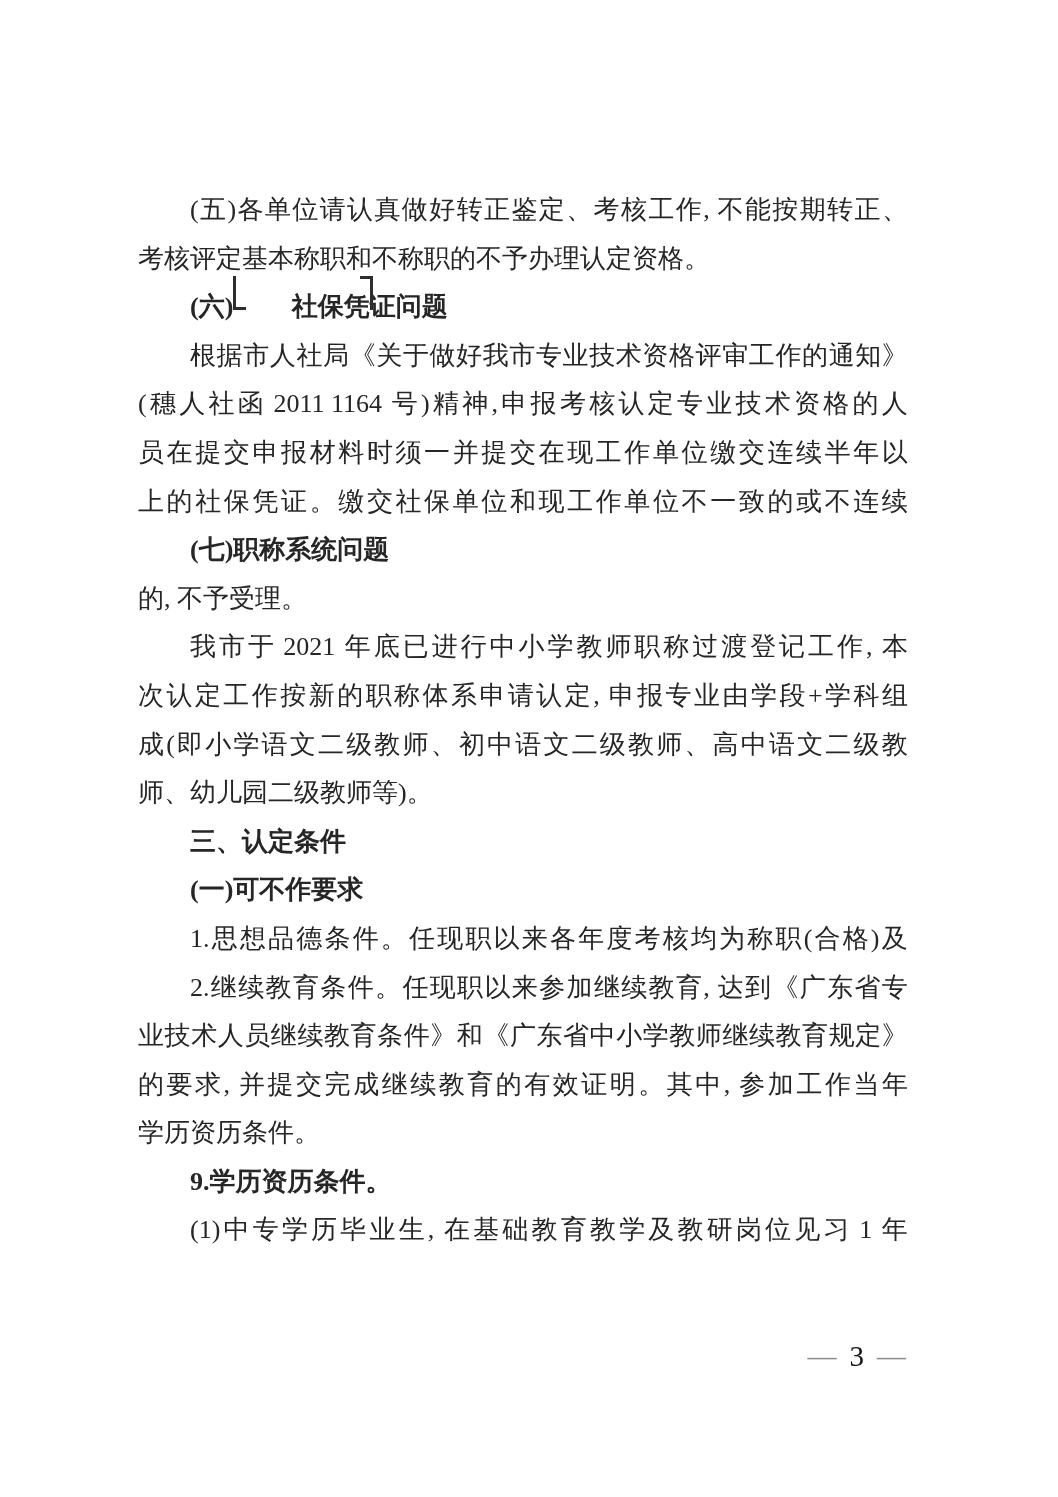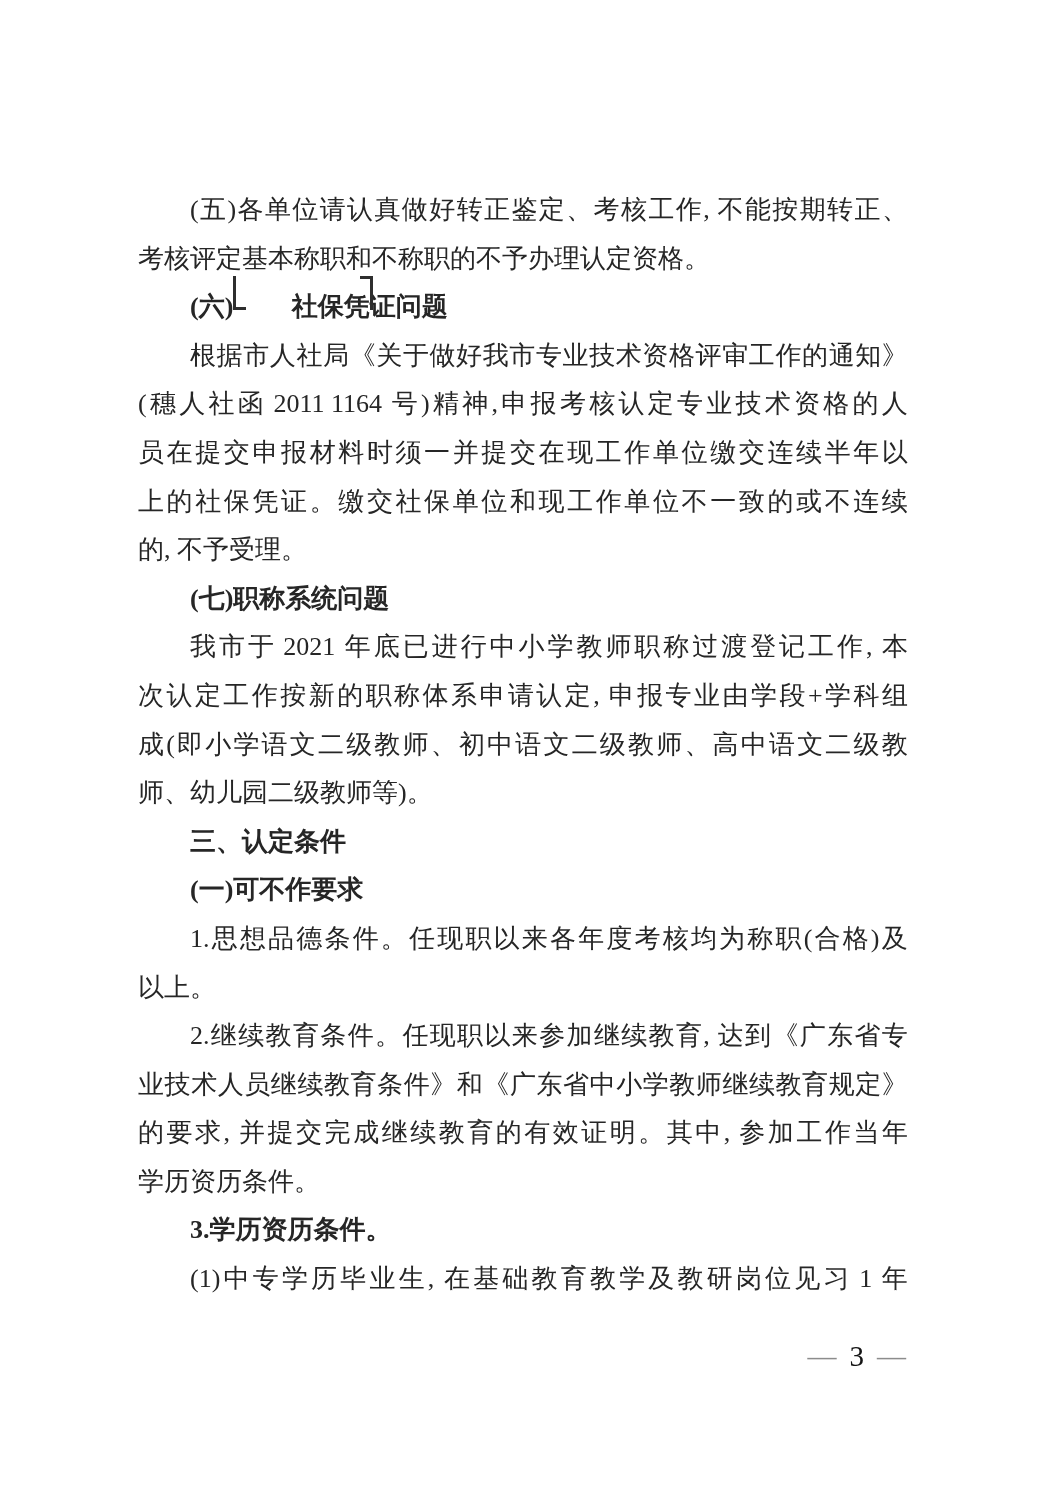--- a/index.html
+++ b/index.html
@@ -217,22 +217,22 @@
         <span class="tok">位</span>
         <span class="tok">不</span>
         <span class="tok">一</span>
         <span class="tok">致</span>
         <span class="tok">的</span>
         <span class="tok">或</span>
         <span class="tok">不</span>
         <span class="tok">连</span>
         <span class="tok">续</span>
       </div>
+      <div class="line indent">(七)职称系统问题</div>
       <div class="line">的, 不予受理。</div>
-      <div class="line indent">(七)职称系统问题</div>
       <div class="line indent justify">
         <span class="tok">我</span>
         <span class="tok">市</span>
         <span class="tok">于</span>
         <span class="tok"> 2021 </span>
         <span class="tok">年</span>
         <span class="tok">底</span>
         <span class="tok">已</span>
         <span class="tok">进</span>
         <span class="tok">行</span>
@@ -337,21 +337,20 @@
         <span class="tok">均</span>
         <span class="tok">为</span>
         <span class="tok">称</span>
         <span class="tok">职</span>
         <span class="tok">(</span>
         <span class="tok">合</span>
         <span class="tok">格</span>
         <span class="tok">)</span>
         <span class="tok">及</span>
       </div>
-      <div class="line">以上。</div>
       <div class="line indent justify">
         <span class="tok">2.</span>
         <span class="tok">继</span>
         <span class="tok">续</span>
         <span class="tok">教</span>
         <span class="tok">育</span>
         <span class="tok">条</span>
         <span class="tok">件</span>
         <span class="tok">。</span>
         <span class="tok">任</span>
@@ -429,21 +428,21 @@
         <span class="tok">中</span>
         <span class="tok">, </span>
         <span class="tok">参</span>
         <span class="tok">加</span>
         <span class="tok">工</span>
         <span class="tok">作</span>
         <span class="tok">当</span>
         <span class="tok">年</span>
       </div>
       <div class="line">学历资历条件。</div>
-      <div class="line indent">3.学历资历条件。</div>
+      <div class="line indent">9.学历资历条件。</div>
       <div class="line indent justify">
         <span class="tok">(1)</span>
         <span class="tok">中</span>
         <span class="tok">专</span>
         <span class="tok">学</span>
         <span class="tok">历</span>
         <span class="tok">毕</span>
         <span class="tok">业</span>
         <span class="tok">生</span>
         <span class="tok">, </span>

